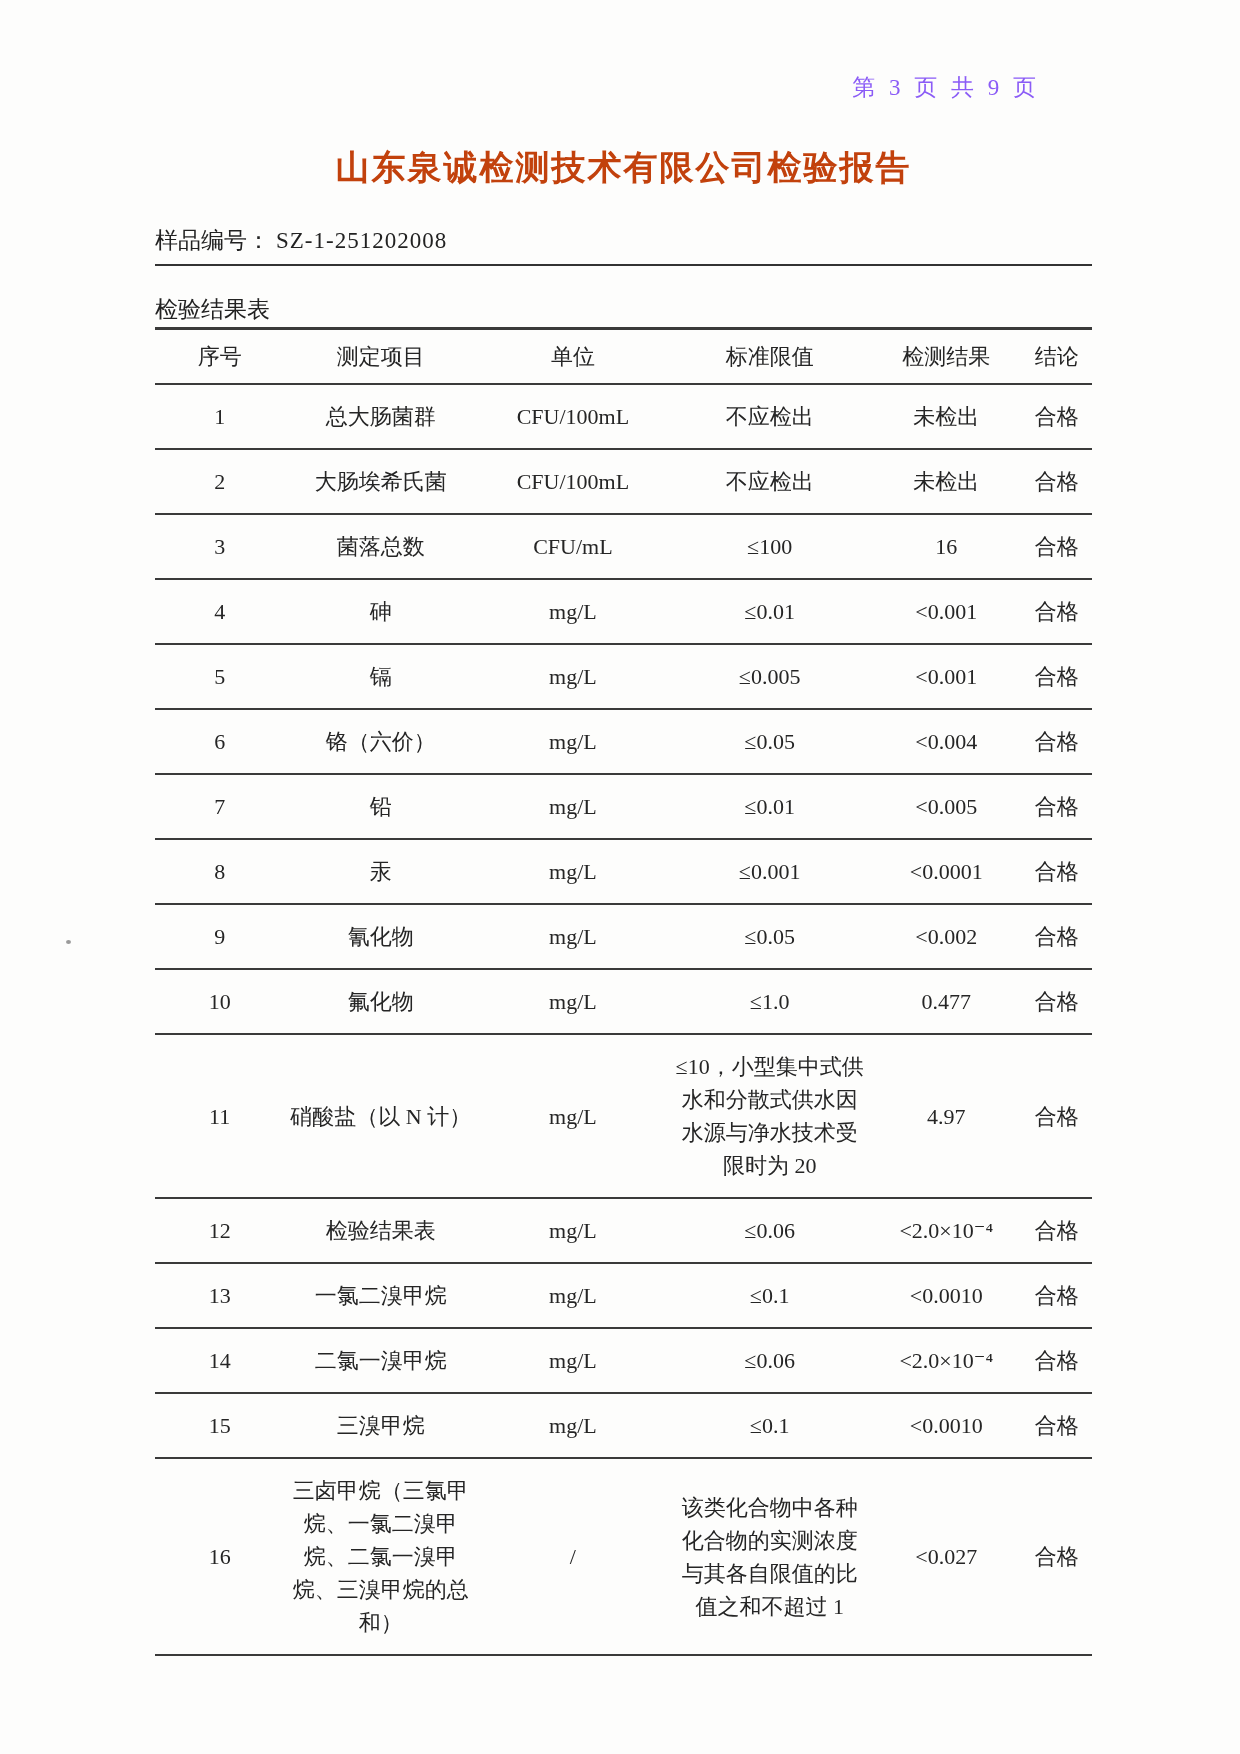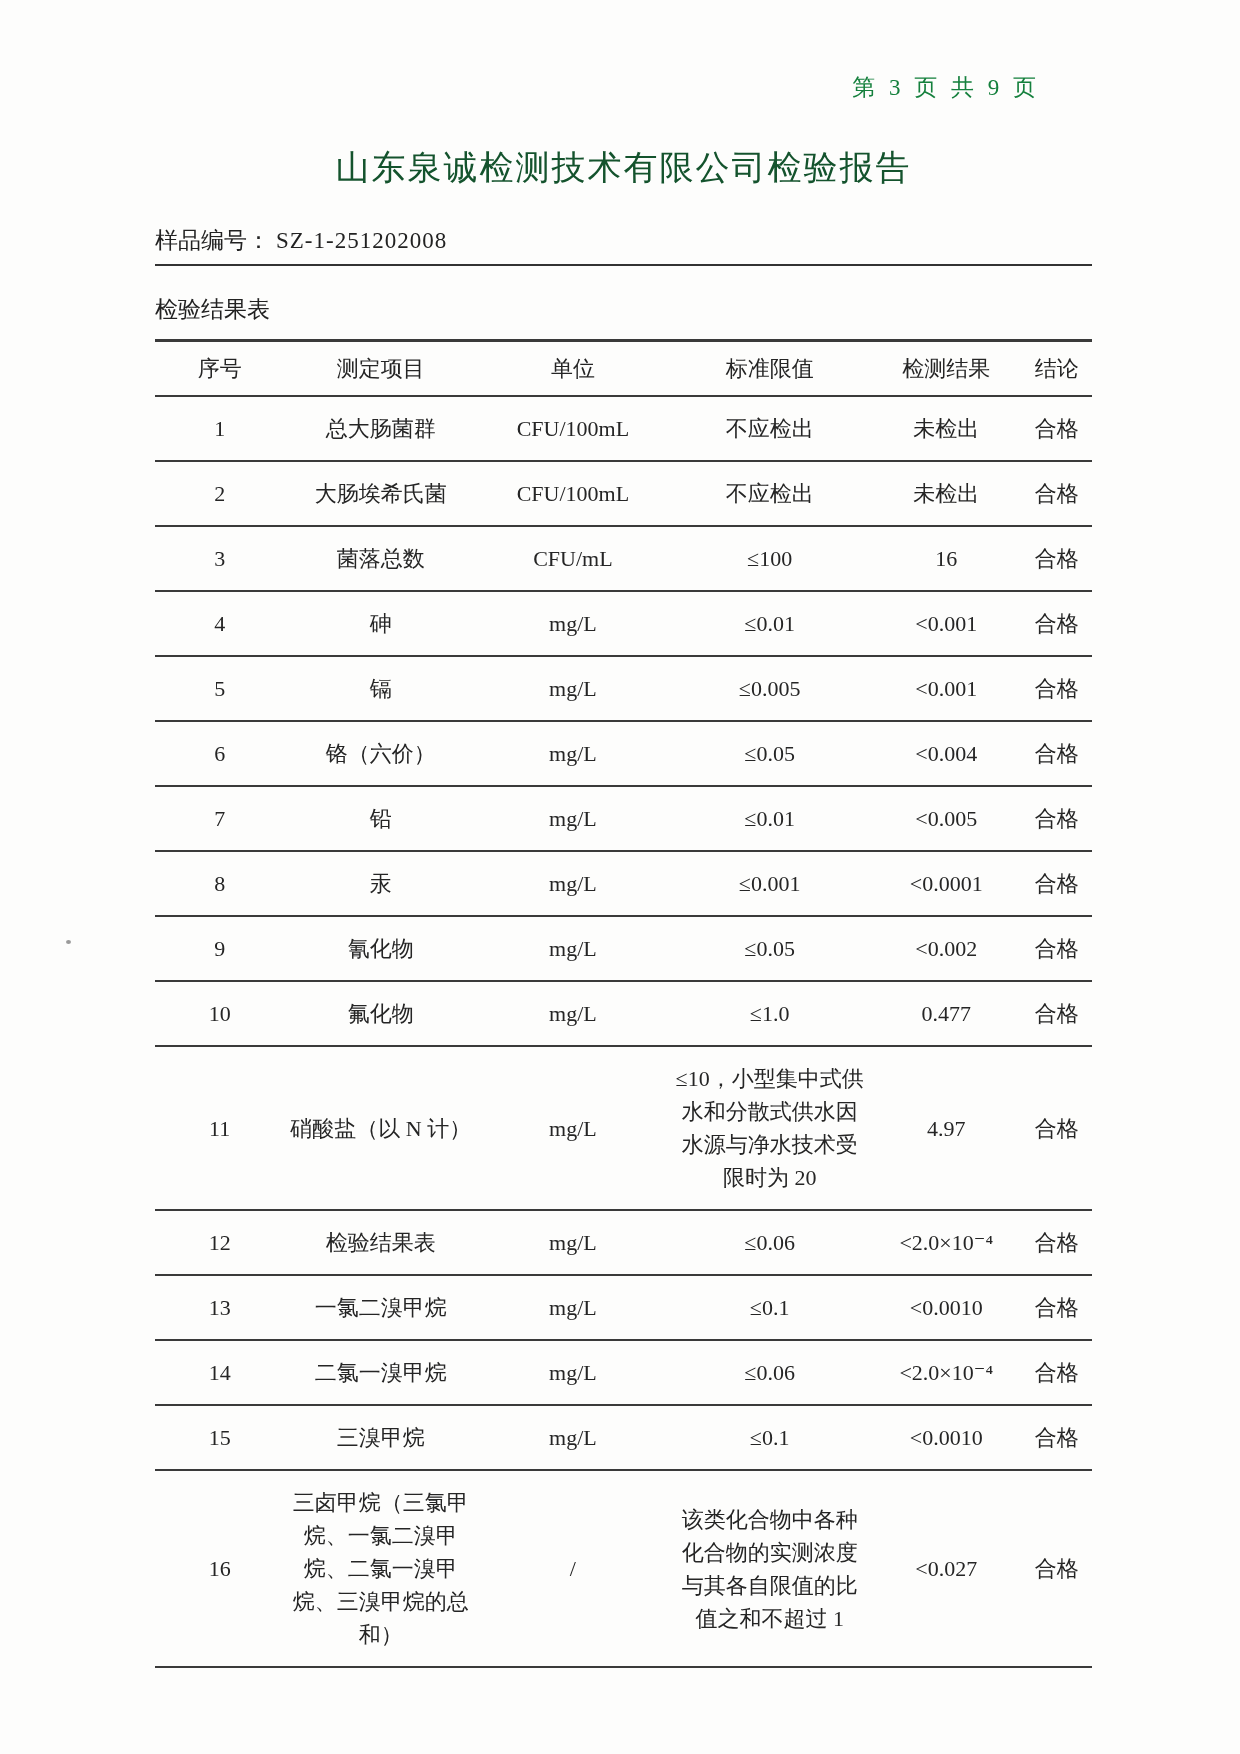--- a/index.html
+++ b/index.html
@@ -17,49 +17,49 @@
     position:absolute;
     left:155px;top:0;
     width:937px;
   }
   .page-number{
     margin-top:72px;
     text-align:right;
     padding-right:52px;
     font-size:23px;
     letter-spacing:4px;
-    color:#15803d;
+    color:#8b5cf6;
   }
   .report-title{
     margin-top:42px;
     text-align:center;
     font-size:34px;
-    font-weight:normal;
+    font-weight:bold;
     letter-spacing:2px;
-    color:#14532d;
+    color:#c2410c;
   }
   .sample-line{
     margin-top:34px;
     font-size:23px;
     border-bottom:2px solid #333;
     padding-bottom:8px;
     color:#222;
   }
   .sample-line .sample-value{
     margin-left:6px;
     letter-spacing:1px;
     margin-top:48px;
   }
   .section-title{
     margin-top:28px;
     font-size:23px;
     color:#222;
   }
   table.results{
-    margin-top:14px;
+    margin-top:2px;
     width:100%;
     border-collapse:collapse;
     table-layout:fixed;
     border-top:3px solid #3a3a3a;
     font-size:22px;
     color:#252525;
   }
   table.results th, table.results td{
     font-weight:normal;
     text-align:center;

